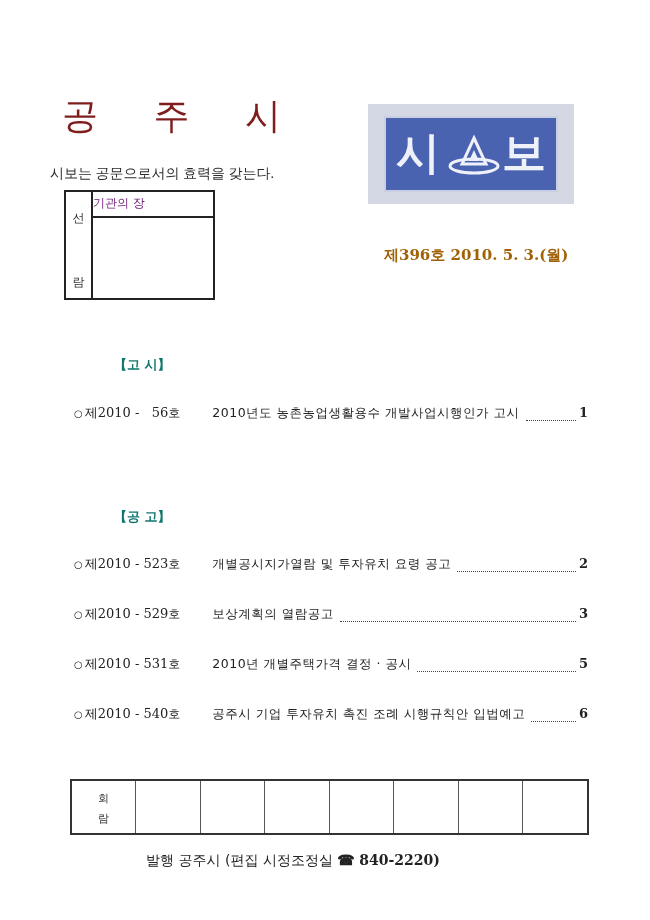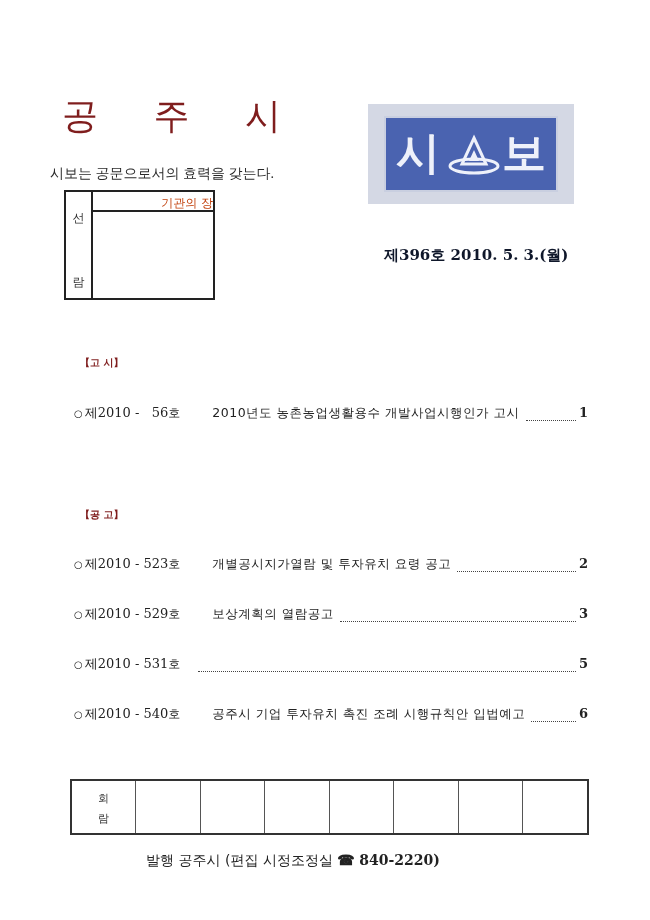--- a/index.html
+++ b/index.html
@@ -10,33 +10,33 @@
   .city-title { left: 62px; top: 92px; font-family: "DejaVu Sans", sans-serif;
                 font-size: 36px; letter-spacing: 22px; color: #7f1d1d; font-weight: normal; }
   .tagline { left: 50px; top: 165px; font-family: Liberation Serif, serif; font-size: 14px; color: #2a2a2a; }
 
   .review-box { left: 64px; top: 190px; width: 151px; height: 110px; border: 2px solid #222; box-sizing: border-box; }
   .review-left { position: absolute; left: 0; top: 0; width: 27px; height: 100%; border-right: 2px solid #222; box-sizing: border-box;
                  font-family: "DejaVu Sans", sans-serif; font-size: 12px; color: #333; }
   .review-left span { position: absolute; left: 0; width: 100%; text-align: center; }
   .review-left .c1 { top: 18px; }
   .review-left .c2 { top: 82px; }
-  .review-head { position: absolute; left: 27px; top: 0; right: 0; height: 20px; border-bottom: 2px solid #222; box-sizing: border-box;
-                 text-align: right; font-family: "DejaVu Sans", sans-serif; font-size: 12px; line-height: 22px; color: #c2410c; }
+  .review-head { position: absolute; left: 27px; top: 0; right: 0; height: 26px; border-bottom: 2px solid #222; box-sizing: border-box;
+                 text-align: left; font-family: "DejaVu Sans", sans-serif; font-size: 12px; line-height: 22px; color: #701a75; }
 
   .logo { left: 368px; top: 104px; width: 206px; height: 100px; background: #d4d8e4; }
   .logo-inner { position: absolute; left: 16px; top: 12px; width: 174px; height: 76px; background: #4a63b0; border: 2px solid #c9cfe0; box-sizing: border-box; }
   .logo-si, .logo-bo { position: absolute; top: 6px; font-family: "DejaVu Sans", sans-serif; font-weight: bold; font-size: 44px; color: #eef1fa; }
   .logo-si { left: 10px; }
   .logo-bo { right: 10px; }
   .logo-mark { position: absolute; left: 62px; top: 16px; }
 
-  .issue { left: 384px; top: 246px; font-size: 15px; font-weight: bold; color: #0f172a; }
+  .issue { left: 384px; top: 246px; font-size: 15px; font-weight: bold; color: #a16207; }
 
-  .section-head { font-size: 10px; font-weight: bold; color: #7f1d1d; font-family: "DejaVu Serif", serif; }
+  .section-head { font-size: 13px; font-weight: bold; color: #0f766e; font-family: "DejaVu Serif", serif; margin-left: 34px; }
   .sec1 { left: 80px; top: 356px; }
   .sec2 { left: 80px; top: 508px; }
 
   .entry { left: 74px; width: 514px; height: 20px; display: flex; align-items: baseline; font-size: 13px; color: #222; }
   .entry .bullet { font-family: "DejaVu Sans", sans-serif; font-size: 10px; margin-right: 2px; }
   .entry .num { font-weight: normal; white-space: pre; }
   .entry .ho { font-family: "DejaVu Sans", sans-serif; font-size: 12px; margin-right: 12px; }
   .entry .title { white-space: nowrap; font-family: "DejaVu Sans", sans-serif; font-size: 12.5px; letter-spacing: 0.5px; margin-left: 20px; }
   .entry .dots { flex: 1; border-bottom: 1px dotted #444; margin: 0 3px 3px 6px; height: 1px; align-self: flex-end; }
   .entry .page { font-weight: bold; }
@@ -113,20 +113,21 @@
   <span class="title">보상계획의 열람공고</span>
   <span class="dots"></span>
   <span class="page">3</span>
 </div>
 
 <div class="abs entry" style="top:655px">
   <span class="bullet">○</span>
   <span>제</span>
   <span class="num">2010 - 531</span>
   <span class="ho">호</span>
+  <span class="title">2010년 개별주택가격 결정 · 공시</span>
   <span class="dots"></span>
   <span class="page">5</span>
 </div>
 
 <div class="abs entry" style="top:705px">
   <span class="bullet">○</span>
   <span>제</span>
   <span class="num">2010 - 540</span>
   <span class="ho">호</span>
   <span class="title">공주시 기업 투자유치 촉진 조례 시행규칙안 입법예고</span>

